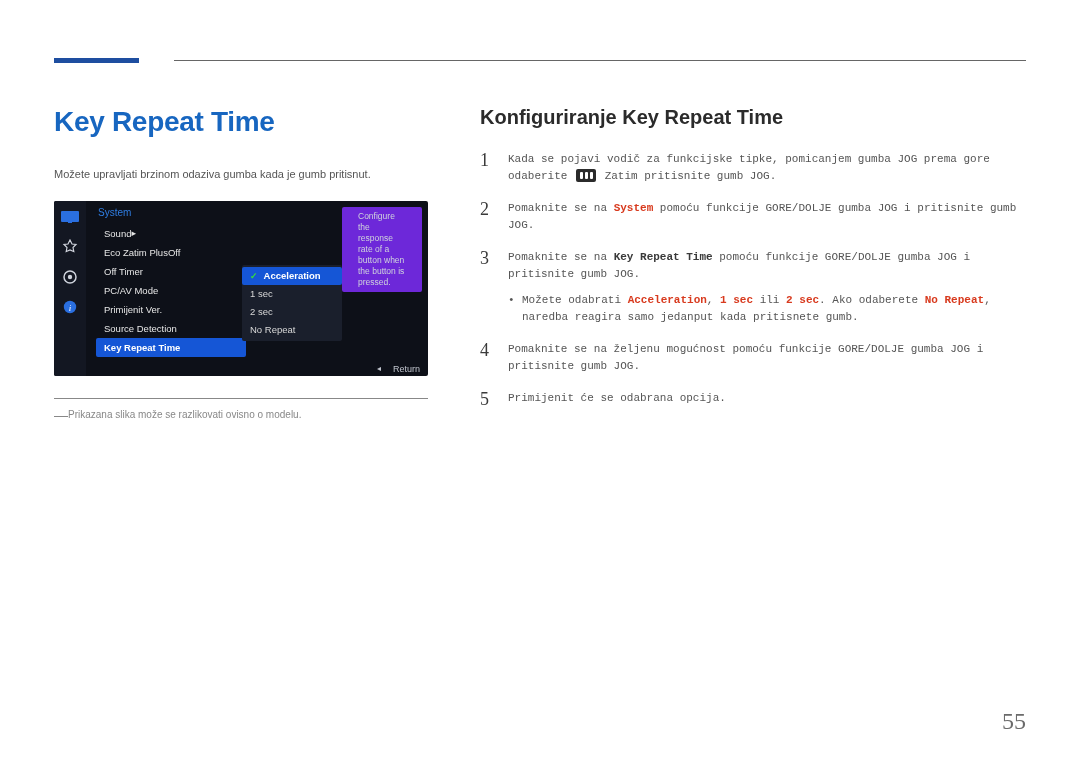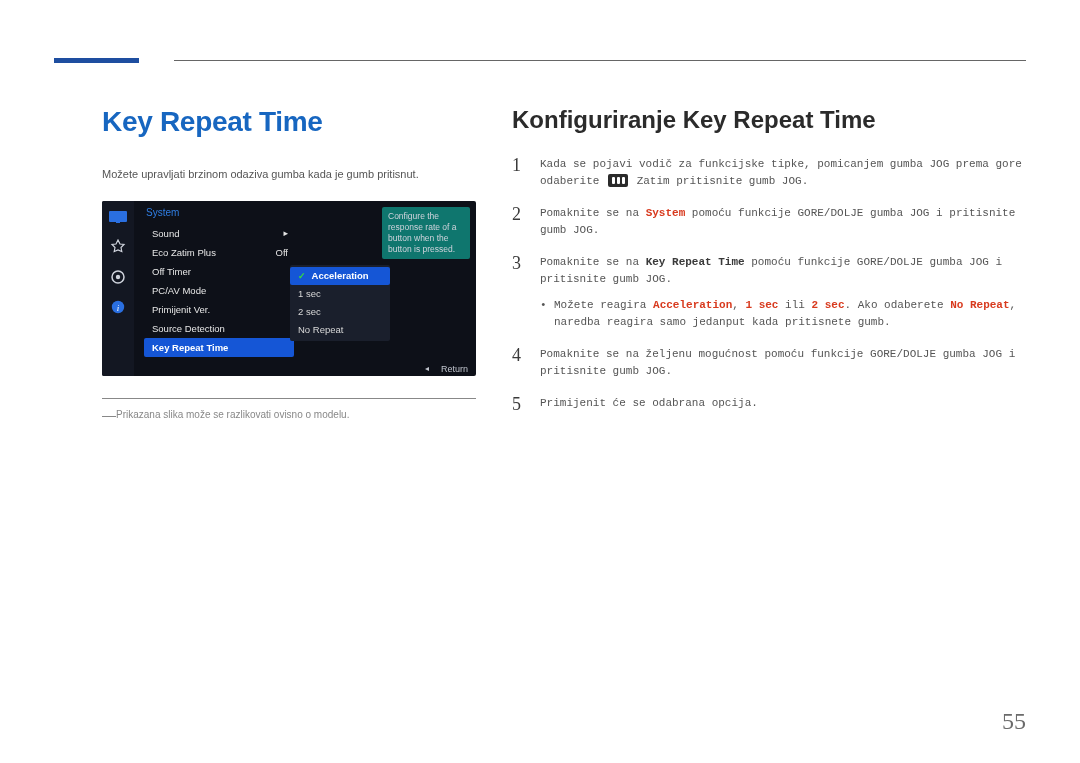--- a/index.html
+++ b/index.html
@@ -27,22 +27,21 @@
     background: #1e4ea0;
   }
   .top-rule .thin {
     position: absolute;
     left: 120px; right: 0; top: 2px;
     height: 1px;
     background: #666;
   }
   .two-col {
     display: flex;
-    gap: 36px;
-    margin-left: 48px;
+    gap: 52px;
   }
   .left-col { width: 374px; flex: 0 0 374px; }
   .right-col { flex: 1; }
   h1.page-title {
     color: #1766c0;
     font-size: 28px;
     font-weight: 700;
     margin-bottom: 28px;
     letter-spacing: -0.3px;
   }
@@ -88,21 +87,20 @@
   .osd-section-title {
     color: #2f7de2;
     font-size: 10px;
     padding: 2px 0 6px 2px;
   }
   .osd-list {
     width: 150px;
   }
   .osd-item {
     display: flex;
-    justify-content: space-between;
     align-items: center;
     height: 19px;
     padding: 0 6px 0 8px;
     font-size: 9.5px;
     color: #e6e6e6;
   }
   .osd-item .arrow { font-size: 9px; color: #e6e6e6; }
   .osd-item.selected {
     background: #1556d6;
     border-radius: 2px;
@@ -136,24 +134,24 @@
   .osd-sub-item.selected::before {
     content: "✓";
     color: #35e03a;
     font-size: 9px;
     font-weight: 700;
     margin-right: 2px;
   }
   .osd-tooltip {
     position: absolute;
     right: 6px; top: 6px;
-    width: 88px;
-    background: #0f766e;
-    border-radius: 2px;
-    padding: 4px 6px;
+    width: 80px;
+    background: #6d28d9;
+    border-radius: 2px;
+    padding: 4px 16px;
     font-size: 8.5px;
     line-height: 1.3;
     color: #cfd3dc;
   }
   .osd-footer {
     position: absolute;
     right: 8px; bottom: 2px;
     font-size: 9px;
     color: #bfc3cc;
     display: flex;
@@ -177,21 +175,21 @@
     padding-left: 14px;
   }
   .footnote .dash {
     position: absolute;
     left: 0; top: -2px;
     font-size: 14px;
     color: #888;
   }
   
   h2.sub-title {
-    font-size: 24px;
+    font-size: 20px;
     font-weight: 700;
     color: #2b2b2b;
     margin-bottom: 22px;
   }
   ol.steps {
     list-style: none;
     counter-reset: step;
   }
   ol.steps > li {
     position: relative;
@@ -374,21 +372,21 @@
             </span>
           <span>Zatim pritisnite gumb JOG.</span>
         </li>
         <li>
           <span>Pomaknite se na </span><span class="em-red">System</span><span> pomoću funkcije GORE/DOLJE gumba JOG i pritisnite gumb JOG.</span>
         </li>
         <li>
           <span>Pomaknite se na </span><span class="em-bold">Key Repeat Time</span><span> pomoću funkcije GORE/DOLJE gumba JOG i pritisnite gumb JOG.</span>
           <ul class="bullet">
             <li>
-              <span>Možete reagira </span><span class="em-red">Acceleration</span><span>, </span><span class="em-red">1 sec</span><span> ili </span><span class="em-red">2 sec</span><span>. Ako odaberete </span><span class="em-red">No Repeat</span><span>, naredba reagira samo jedanput kada pritisnete gumb.</span>
+              <span>Možete odabrati </span><span class="em-red">Acceleration</span><span>, </span><span class="em-red">1 sec</span><span> ili </span><span class="em-red">2 sec</span><span>. Ako odaberete </span><span class="em-red">No Repeat</span><span>, naredba reagira samo jedanput kada pritisnete gumb.</span>
             </li>
           </ul>
         </li>
         <li>
           <span>Pomaknite se na željenu mogućnost pomoću funkcije GORE/DOLJE gumba JOG i pritisnite gumb JOG.</span>
         </li>
         <li>
           <span>Primijenit će se odabrana opcija.</span>
         </li>
       </ol>

